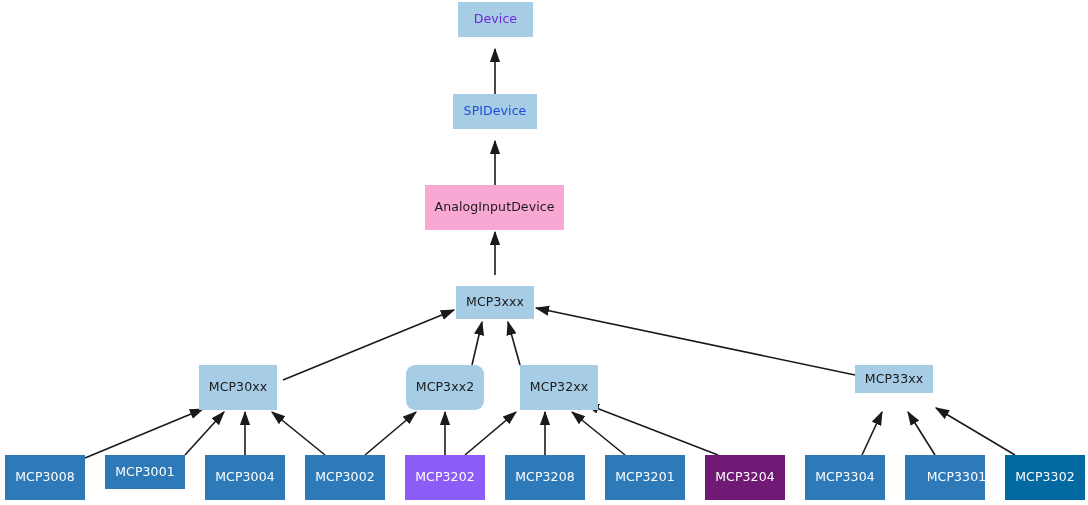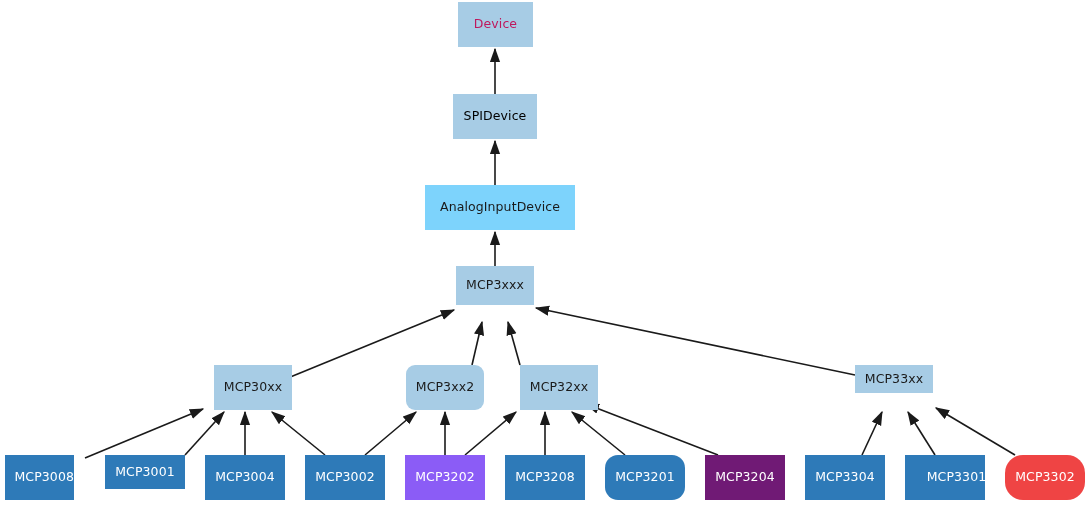--- a/index.html
+++ b/index.html
@@ -73,72 +73,72 @@
         <line x1="545" y1="455" x2="545" y2="412" stroke="#1a1a1a" stroke-width="1.6" marker-end="url(#arrowhead)"></line>
         <line x1="625" y1="455" x2="572" y2="412" stroke="#1a1a1a" stroke-width="1.6" marker-end="url(#arrowhead)"></line>
         <line x1="718" y1="455" x2="586" y2="404" stroke="#1a1a1a" stroke-width="1.6" marker-end="url(#arrowhead)"></line>
         <line x1="862" y1="455" x2="882" y2="412" stroke="#1a1a1a" stroke-width="1.6" marker-end="url(#arrowhead)"></line>
         <line x1="935" y1="455" x2="908" y2="412" stroke="#1a1a1a" stroke-width="1.6" marker-end="url(#arrowhead)"></line>
         <line x1="1015" y1="455" x2="936" y2="408" stroke="#1a1a1a" stroke-width="1.6" marker-end="url(#arrowhead)"></line>
       </g>
   </svg>
 
   <div id="nodes-layer">
-      <div class="node base" style="left: 458px; top: 2px; width: 75px; height: 45px; background: rgb(167, 204, 229); color: #be185d;">
+      <div class="node base" style="left: 458px; top: 2px; width: 75px; height: 35px; background: rgb(167, 204, 229); color: #6d28d9;">
         <span>Device</span>
       </div>
-      <div class="node base" style="left: 453px; top: 94px; width: 84px; height: 45px; background: rgb(167, 204, 229); color: #000000;">
+      <div class="node base" style="left: 453px; top: 94px; width: 84px; height: 35px; background: rgb(167, 204, 229); color: #1d4ed8;">
         <span>SPIDevice</span>
       </div>
-      <div class="node base" style="left: 425px; top: 185px; width: 150px; height: 45px; background: #7dd3fc; color: rgb(26, 26, 26);">
+      <div class="node base" style="left: 425px; top: 185px; width: 139px; height: 45px; background: #f9a8d4; color: rgb(26, 26, 26);">
         <span>AnalogInputDevice</span>
       </div>
-      <div class="node base" style="left: 456px; top: 266px; width: 78px; height: 39px; background: rgb(167, 204, 229); color: rgb(26, 26, 26);">
+      <div class="node base" style="left: 456px; top: 286px; width: 78px; height: 33px; background: rgb(167, 204, 229); color: rgb(26, 26, 26);">
         <span>MCP3xxx</span>
       </div>
-      <div class="node base" style="left: 214px; top: 365px; width: 78px; height: 45px; background: rgb(167, 204, 229); color: rgb(26, 26, 26);">
+      <div class="node base" style="left: 199px; top: 365px; width: 78px; height: 45px; background: rgb(167, 204, 229); color: rgb(26, 26, 26);">
         <span>MCP30xx</span>
       </div>
       <div class="node base" style="left: 406px; top: 365px; width: 78px; height: 45px; background: rgb(167, 204, 229); color: rgb(26, 26, 26); border-radius: 9px;">
         <span>MCP3xx2</span>
       </div>
       <div class="node base" style="left: 520px; top: 365px; width: 78px; height: 45px; background: rgb(167, 204, 229); color: rgb(26, 26, 26);">
         <span>MCP32xx</span>
       </div>
       <div class="node base" style="left: 855px; top: 365px; width: 78px; height: 28px; background: rgb(167, 204, 229); color: rgb(26, 26, 26);">
         <span>MCP33xx</span>
       </div>
-      <div class="node leaf" style="left: 5px; top: 455px; width: 69px; height: 45px; background: rgb(46, 122, 184); color: rgb(255, 255, 255); justify-content: flex-end;">
+      <div class="node leaf" style="left: 5px; top: 455px; width: 80px; height: 45px; background: rgb(46, 122, 184); color: rgb(255, 255, 255);">
         <span>MCP3008</span>
       </div>
       <div class="node leaf" style="left: 105px; top: 455px; width: 80px; height: 34px; background: rgb(46, 122, 184); color: rgb(255, 255, 255);">
         <span>MCP3001</span>
       </div>
       <div class="node leaf" style="left: 205px; top: 455px; width: 80px; height: 45px; background: rgb(46, 122, 184); color: rgb(255, 255, 255);">
         <span>MCP3004</span>
       </div>
       <div class="node leaf" style="left: 305px; top: 455px; width: 80px; height: 45px; background: rgb(46, 122, 184); color: rgb(255, 255, 255);">
         <span>MCP3002</span>
       </div>
       <div class="node leaf" style="left: 405px; top: 455px; width: 80px; height: 45px; background: #8b5cf6; color: rgb(255, 255, 255);">
         <span>MCP3202</span>
       </div>
       <div class="node leaf" style="left: 505px; top: 455px; width: 80px; height: 45px; background: rgb(46, 122, 184); color: rgb(255, 255, 255);">
         <span>MCP3208</span>
       </div>
-      <div class="node leaf" style="left: 605px; top: 455px; width: 80px; height: 45px; background: rgb(46, 122, 184); color: rgb(255, 255, 255); border-radius: 13px;">
+      <div class="node leaf" style="left: 605px; top: 455px; width: 80px; height: 45px; background: rgb(46, 122, 184); color: rgb(255, 255, 255);">
         <span>MCP3201</span>
       </div>
       <div class="node leaf" style="left: 705px; top: 455px; width: 80px; height: 45px; background: #701a75; color: rgb(255, 255, 255);">
         <span>MCP3204</span>
       </div>
       <div class="node leaf" style="left: 805px; top: 455px; width: 80px; height: 45px; background: rgb(46, 122, 184); color: rgb(255, 255, 255);">
         <span>MCP3304</span>
       </div>
       <div class="node leaf" style="left: 905px; top: 455px; width: 80px; height: 45px; background: rgb(46, 122, 184); color: rgb(255, 255, 255); padding-left: 23px;">
         <span>MCP3301</span>
       </div>
-      <div class="node leaf" style="left: 1005px; top: 455px; width: 80px; height: 45px; background: #ef4444; color: rgb(255, 255, 255); border-radius: 18px;">
+      <div class="node leaf" style="left: 1005px; top: 455px; width: 80px; height: 45px; background: #0369a1; color: rgb(255, 255, 255);">
         <span>MCP3302</span>
       </div>
     </div>
 
 </div>
 
 </body></html>

